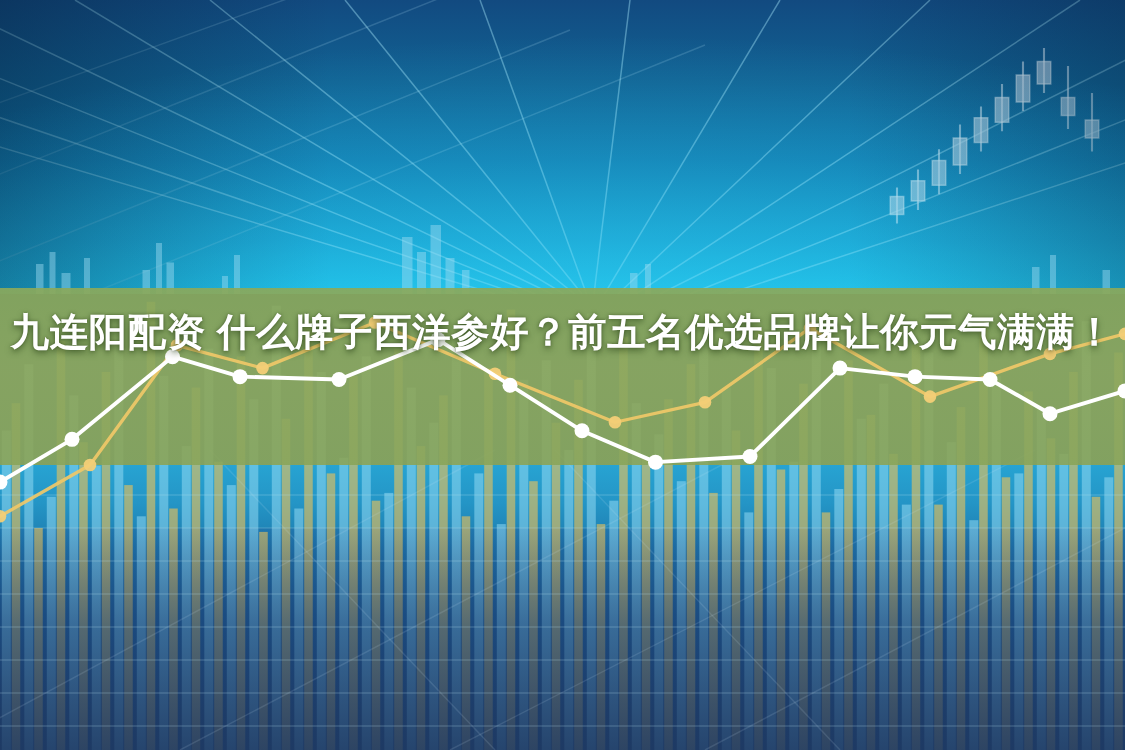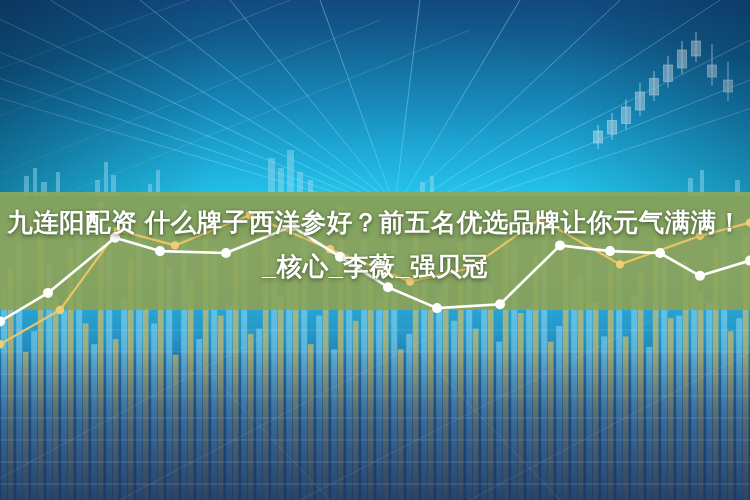--- a/index.html
+++ b/index.html
@@ -330,15 +330,15 @@
         <circle cx="437" cy="308.1" r="5" fill="#ffffff"></circle>
         <circle cx="500" cy="304.3" r="5" fill="#ffffff"></circle>
         <circle cx="560" cy="245.4" r="5" fill="#ffffff"></circle>
         <circle cx="610" cy="251.1" r="5" fill="#ffffff"></circle>
         <circle cx="660" cy="253.0" r="5" fill="#ffffff"></circle>
         <circle cx="700" cy="275.8" r="5" fill="#ffffff"></circle>
         <circle cx="750" cy="260.6" r="5" fill="#ffffff"></circle>
       </g>
   </svg>
 
-  <div id="headline" class="nosel"><span>九连阳配资 什么牌子西洋参好？前五名优选品牌让你元气满满！</span><br><span>_核心_李薇_强贝冠</span></div>
+  <div id="headline" class="nosel"><span>九连阳配资 什么牌子西洋参好？前五名优选品牌让你元气满满！</span><br></div>
 
 </div>
 
 </body></html>

